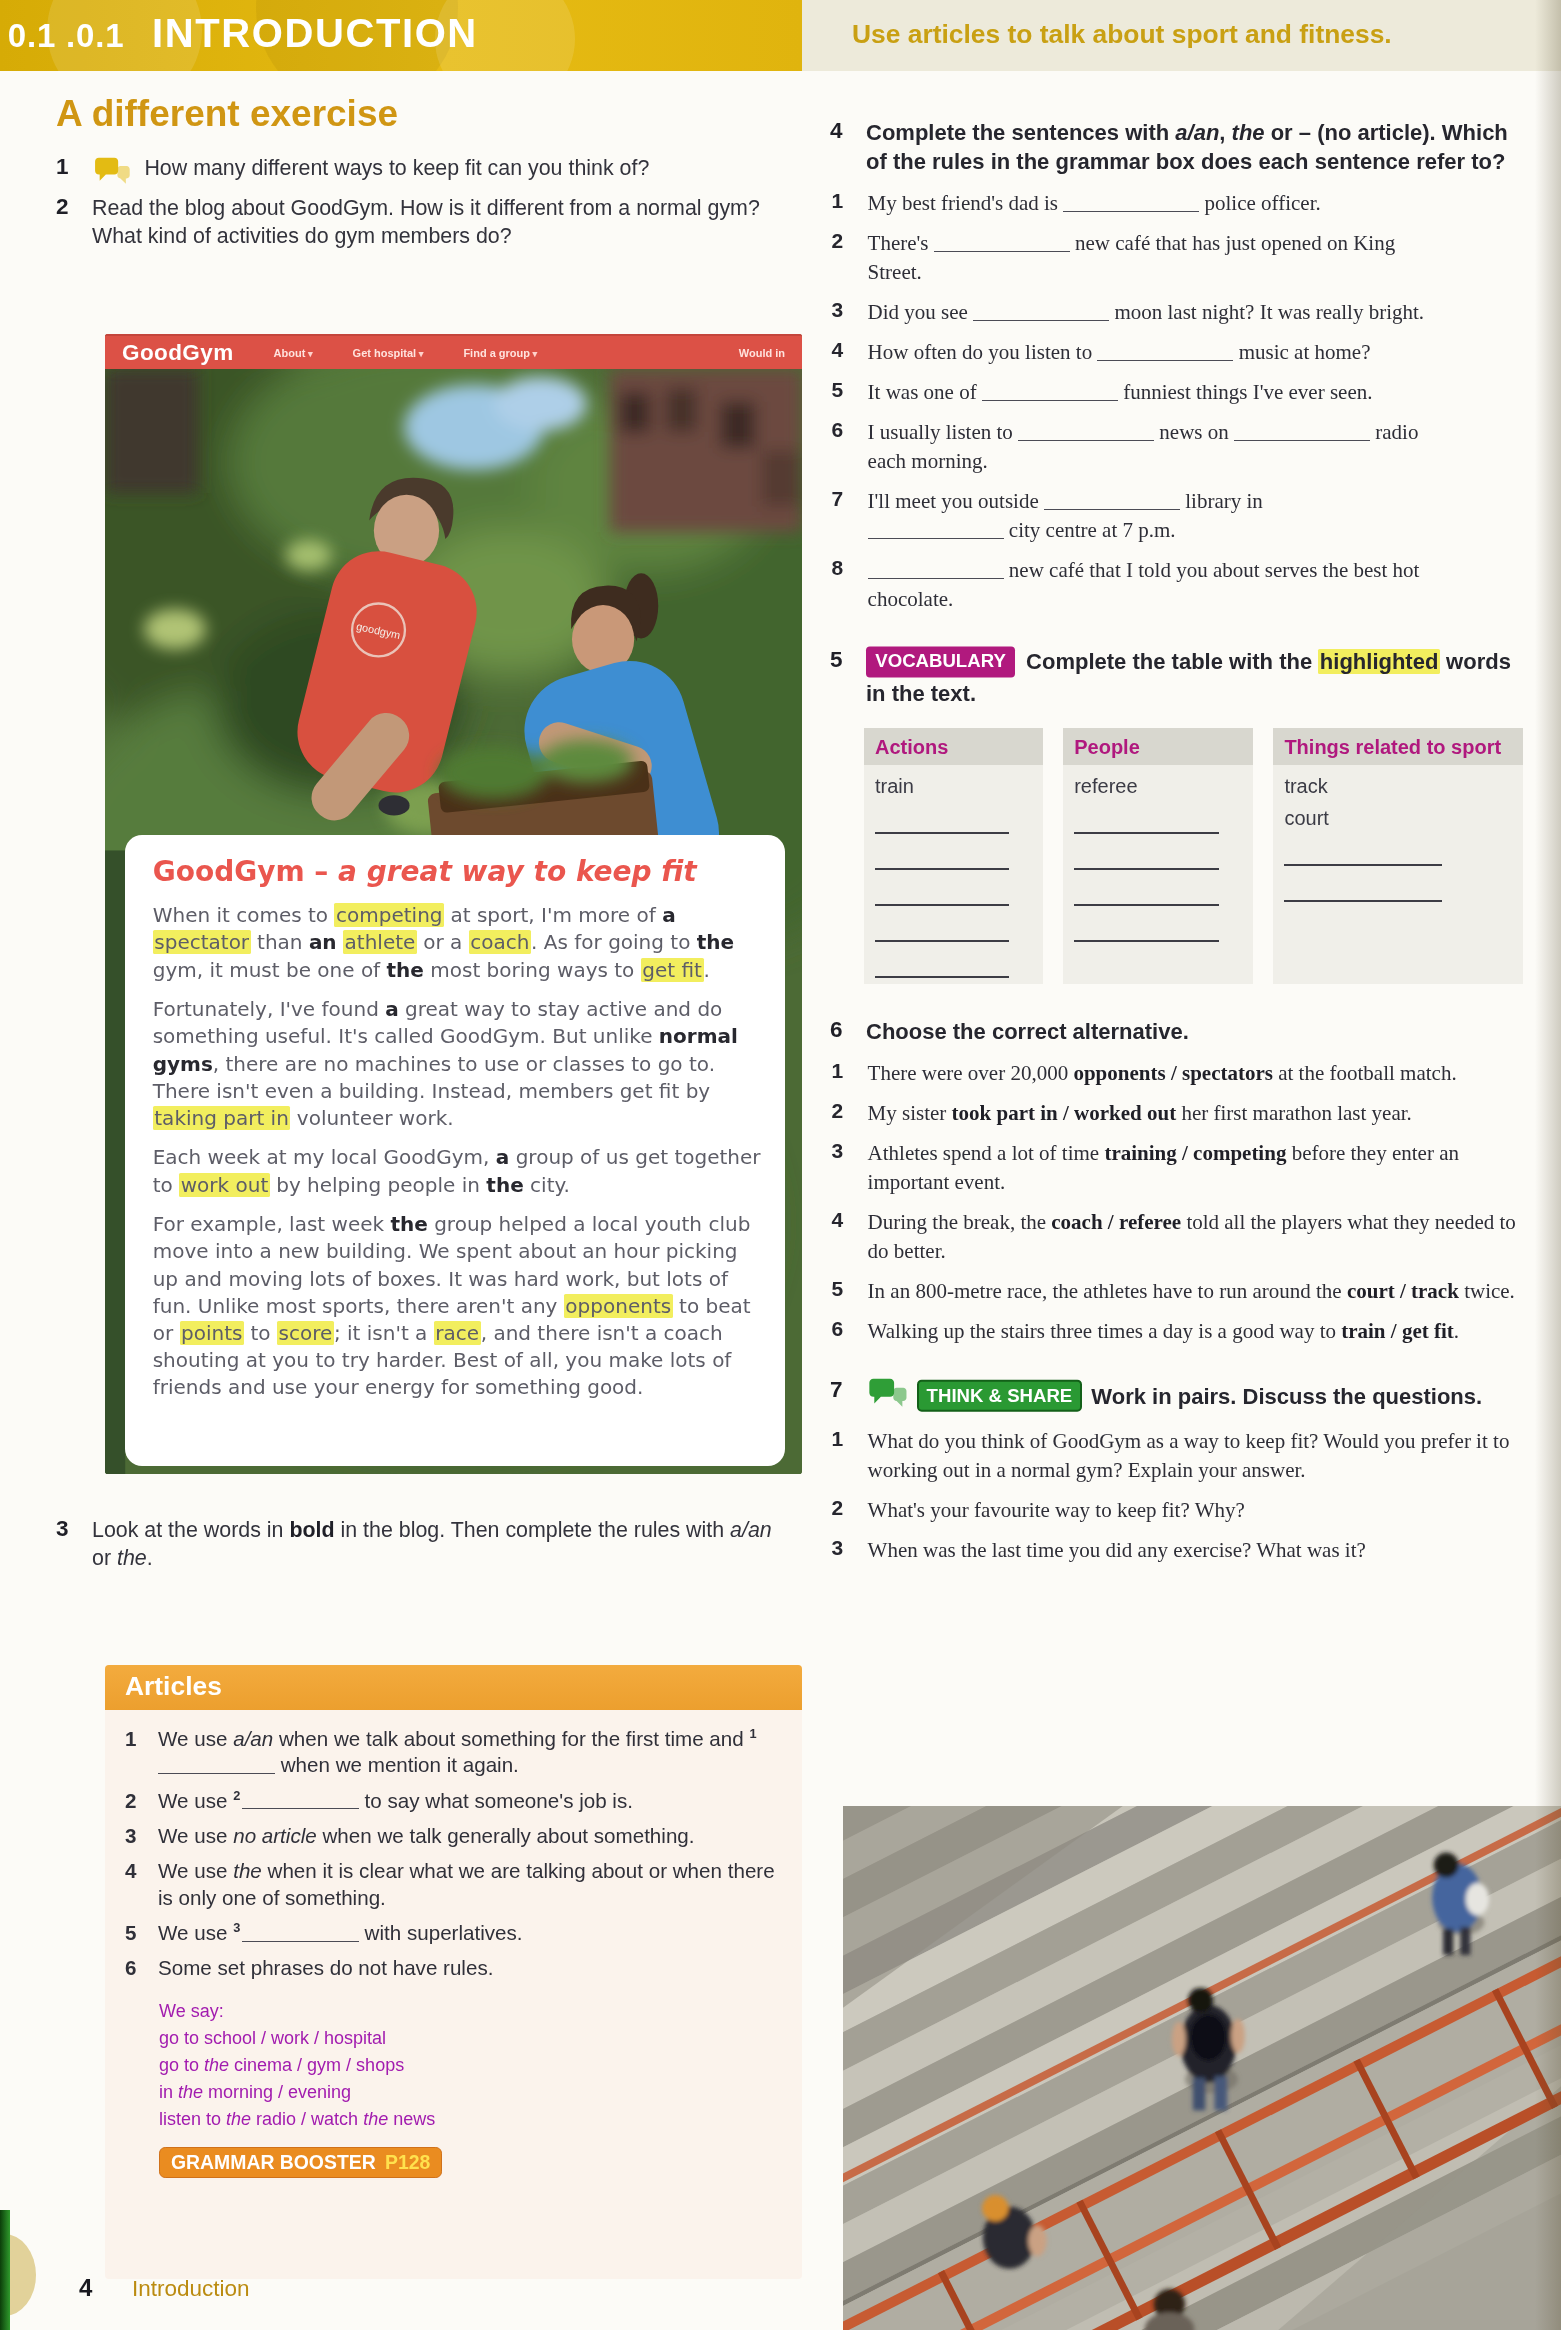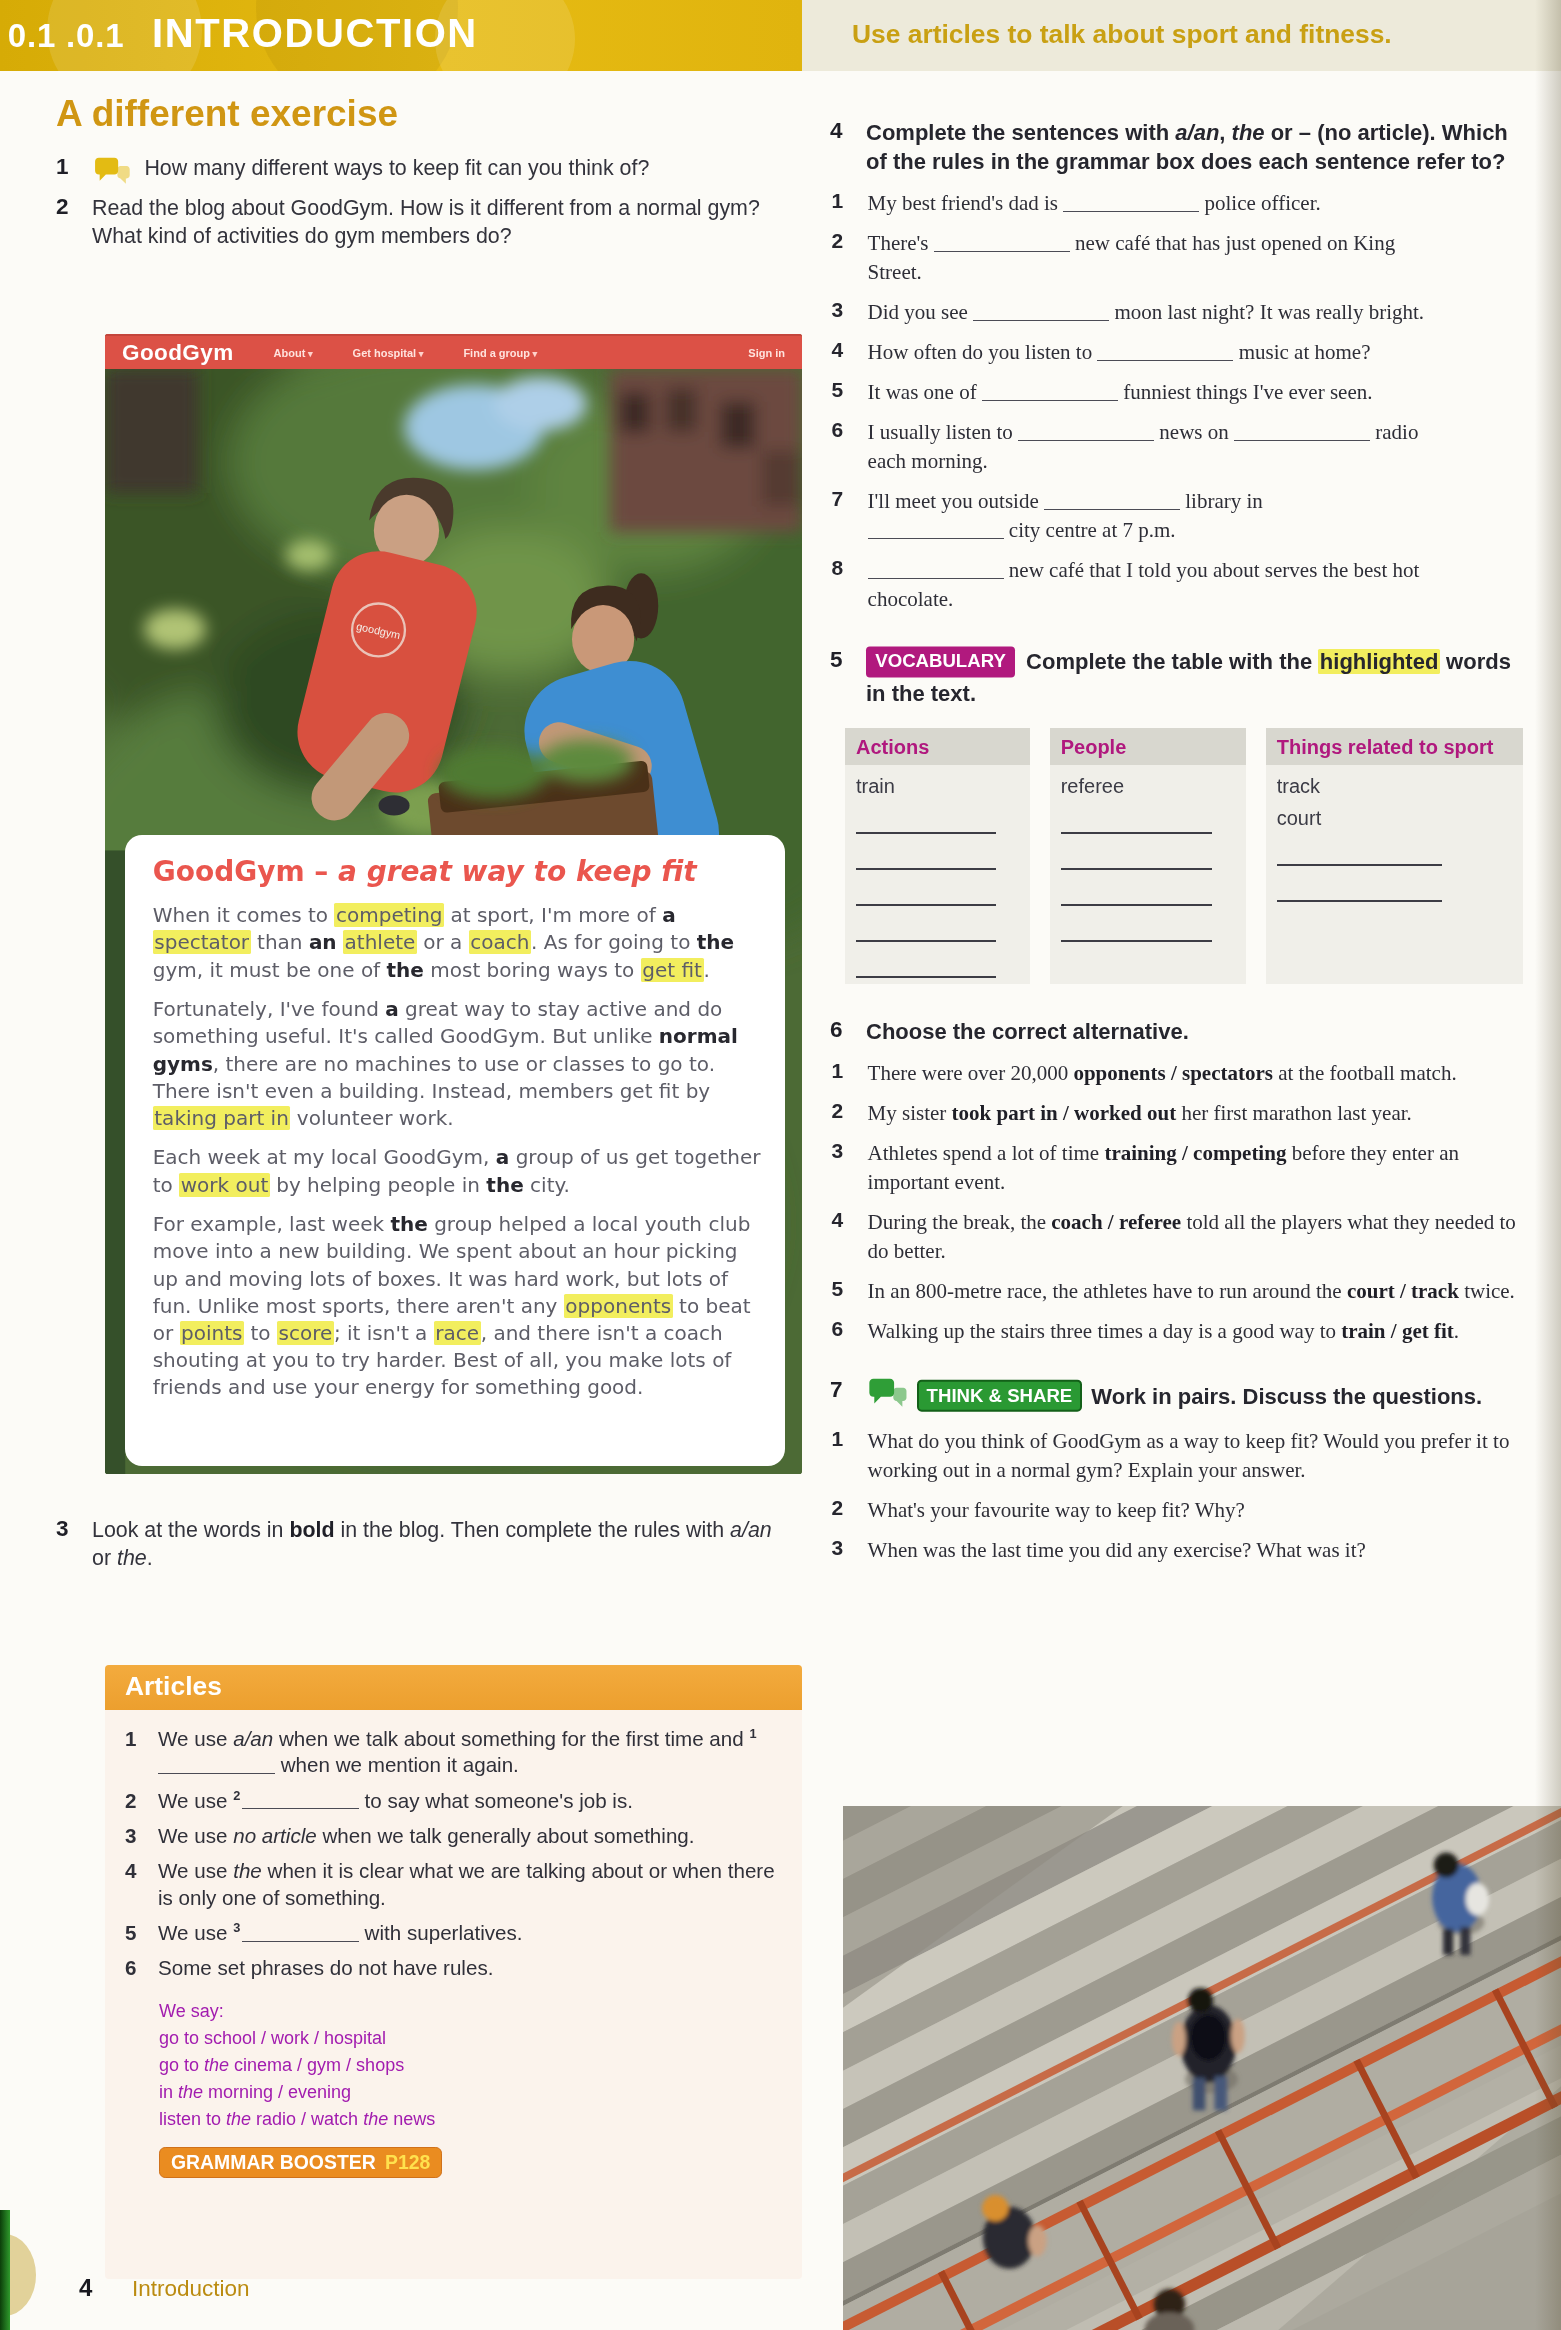--- a/index.html
+++ b/index.html
@@ -82,21 +82,21 @@
         padding:3.1px 9.3px;border-radius:3.9px;margin-right:11px;transform:translateY(-1.6px);}
   .badge-ts{display:inline-block;background:#2a9933;border:2.3px solid #136019;color:#fff;font-weight:bold;
         font-size:18.6px;padding:1.6px 7.8px;border-radius:4.7px;margin:0 9.3px 0 7.8px;transform:translateY(-2.3px);}
   .block-ex5{margin-top:33px;}
   .block-ex6{margin-top:33px;}
   .block-ex7{margin-top:31px;}
   .ex7-head .bubbles{margin:0;}
   .ex7-head svg{vertical-align:-6.2px;}
 
   
-  .vtable{display:flex;gap:20px;margin:20px 0 0 15px;}
+  .vtable{display:flex;gap:20px;margin:20px 0 0 34px;}
   .vcol{background:#f0efe9;min-height:256px;box-sizing:border-box;}
   .vcol1{width:196px;}.vcol2{width:208px;}.vcol3{width:273px;}
   .vhead{background:#d8d7cf;color:#b0187e;font-weight:bold;font-size:20px;padding:7.8px 0 6.2px 11px;}
   .tbl-word{font-size:20px;color:#3b3b45;padding:9.3px 11px 0;}
   .tbl-blank{border-bottom:2.3px solid #3d3d45;margin:34px 34px 0 11px;}
   .vcol3 .tbl-blank{margin-right:81px;}
 
   
   .stairs{position:absolute;left:843px;top:1806px;width:719px;height:524px;overflow:hidden;}
 
@@ -143,21 +143,21 @@
     <span class="exnum">2</span>
     <div class="extext"><span>Read the blog about GoodGym. How is it different from a normal gym? What kind of activities do gym members do?</span></div>
   </div>
 
   <div class="blog">
     <div class="blog-nav">
       <span class="blog-brand">GoodGym</span>
       <span class="blog-nav-item">About</span>
       <span class="blog-nav-item">Get hospital</span>
       <span class="blog-nav-item">Find a group</span>
-      <span class="blog-signin">Sign in</span>
+      <span class="blog-signin">Would in</span>
     </div>
 
     <svg class="blog-photo" viewBox="0 0 897 1423" preserveAspectRatio="none">
       <defs>
         <filter id="soft" x="-40%" y="-40%" width="180%" height="180%">
             <feGaussianBlur stdDeviation="10"></feGaussianBlur>
           </filter>
         <filter id="soft2" x="-40%" y="-40%" width="180%" height="180%">
             <feGaussianBlur stdDeviation="24"></feGaussianBlur>
           </filter>

